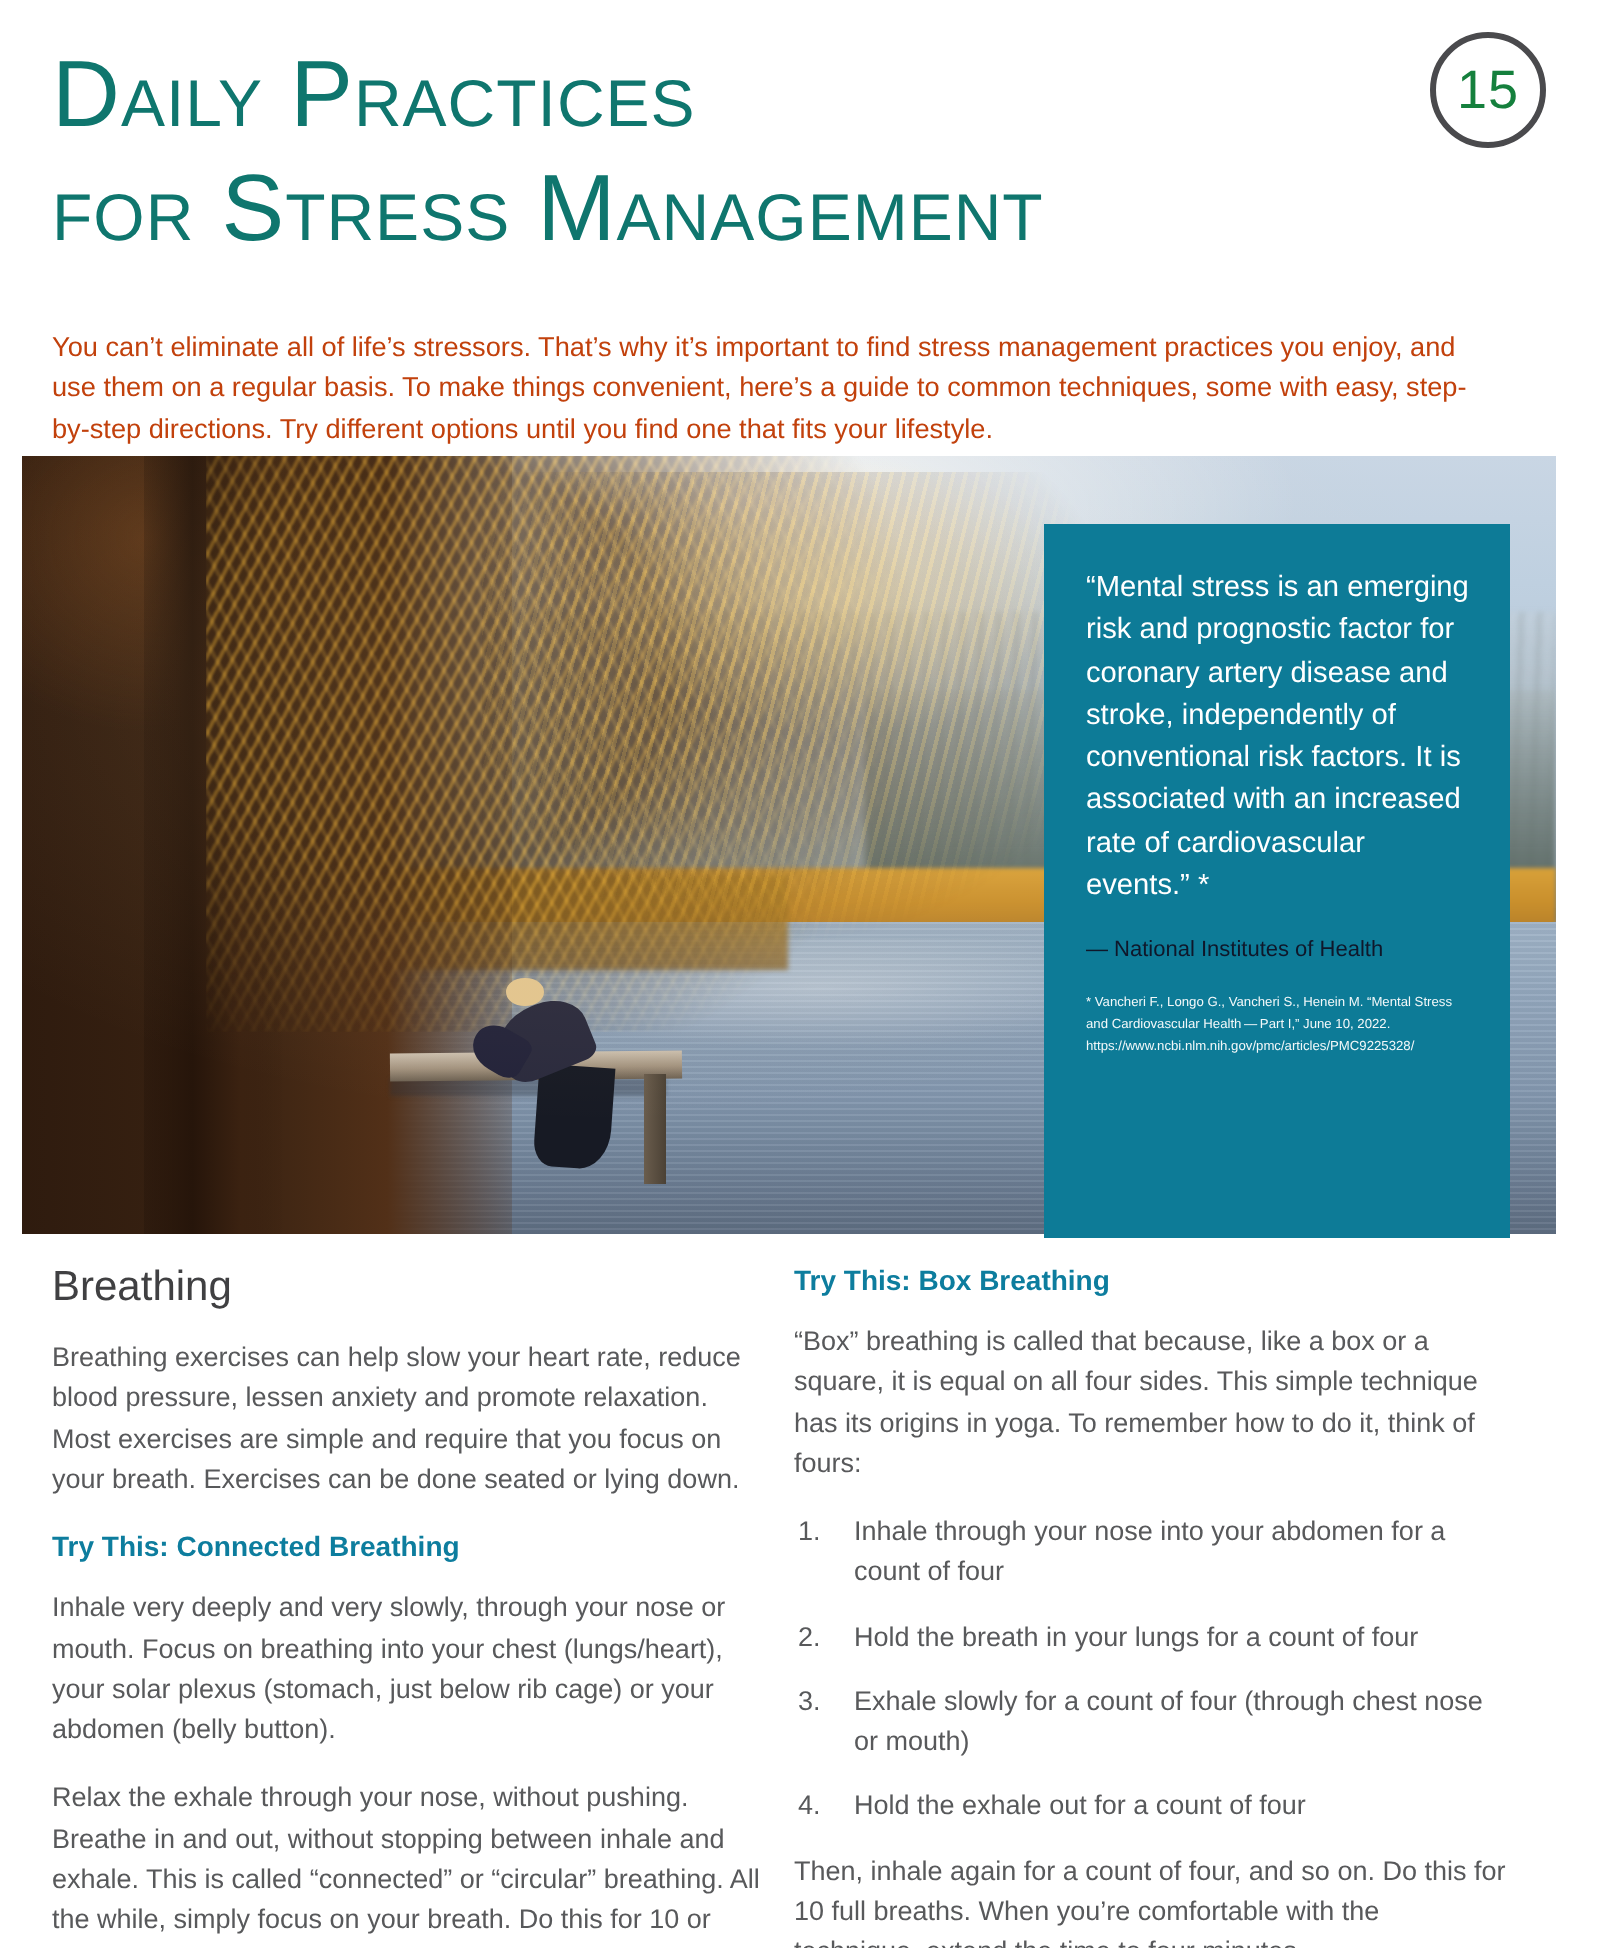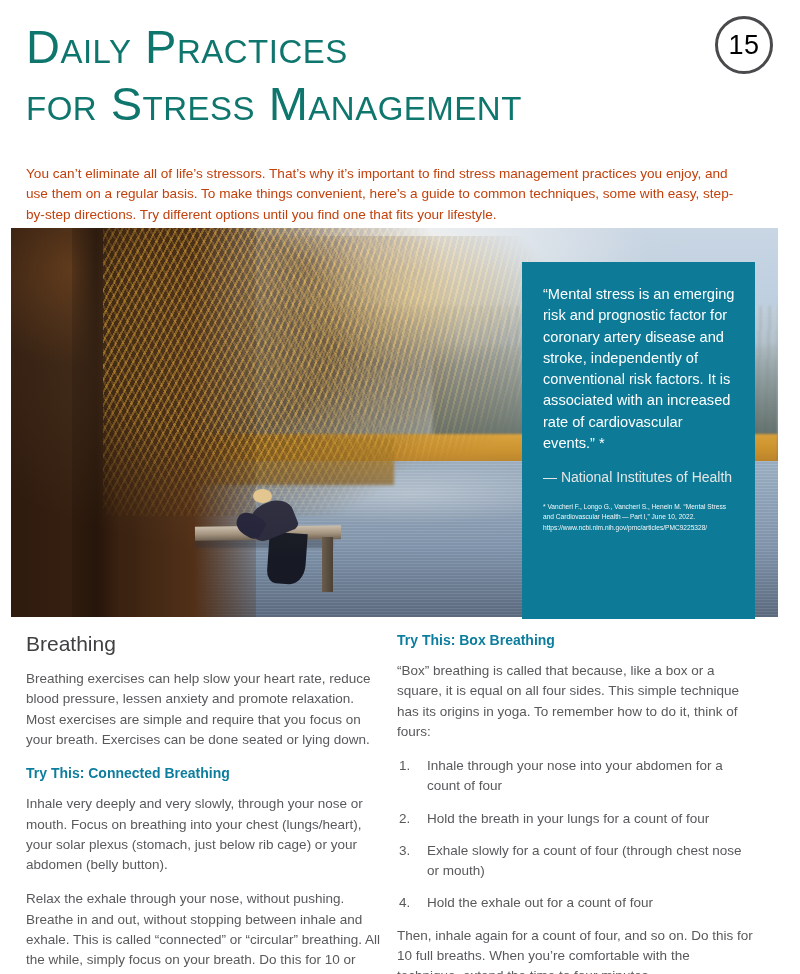--- a/index.html
+++ b/index.html
@@ -30,21 +30,21 @@
     width: 58px;
     height: 58px;
     border: 3px solid #4a4a4d;
     border-radius: 50%;
     box-sizing: border-box;
     display: flex;
     align-items: center;
     justify-content: center;
   }
   .page-badge .num {
-    color: #000000;
+    color: #15803d;
     font-family: "Liberation Sans", sans-serif;
     font-size: 27px;
     line-height: 1;
     letter-spacing: 0.5px;
     font-weight: 400;
   }
 
   
   .title-block {
     position: absolute;
@@ -251,22 +251,22 @@
     box-sizing: border-box;
     padding: 22px 20px 0 21px;
   }
   .quote-text {
     color: #ffffff;
     font-size: 14.6px;
     line-height: 1.46;
     margin: 0 0 13px 0;
   }
   .quote-attr {
-    color: #e5e5e5;
-    font-size: 14px;
+    color: #0f172a;
+    font-size: 11px;
     line-height: 1.46;
     margin: 0 0 14px 0;
   }
   .quote-cite {
     color: #ffffff;
     font-size: 6.6px;
     line-height: 1.62;
     margin: 0;
     opacity: 0.95;
   }

